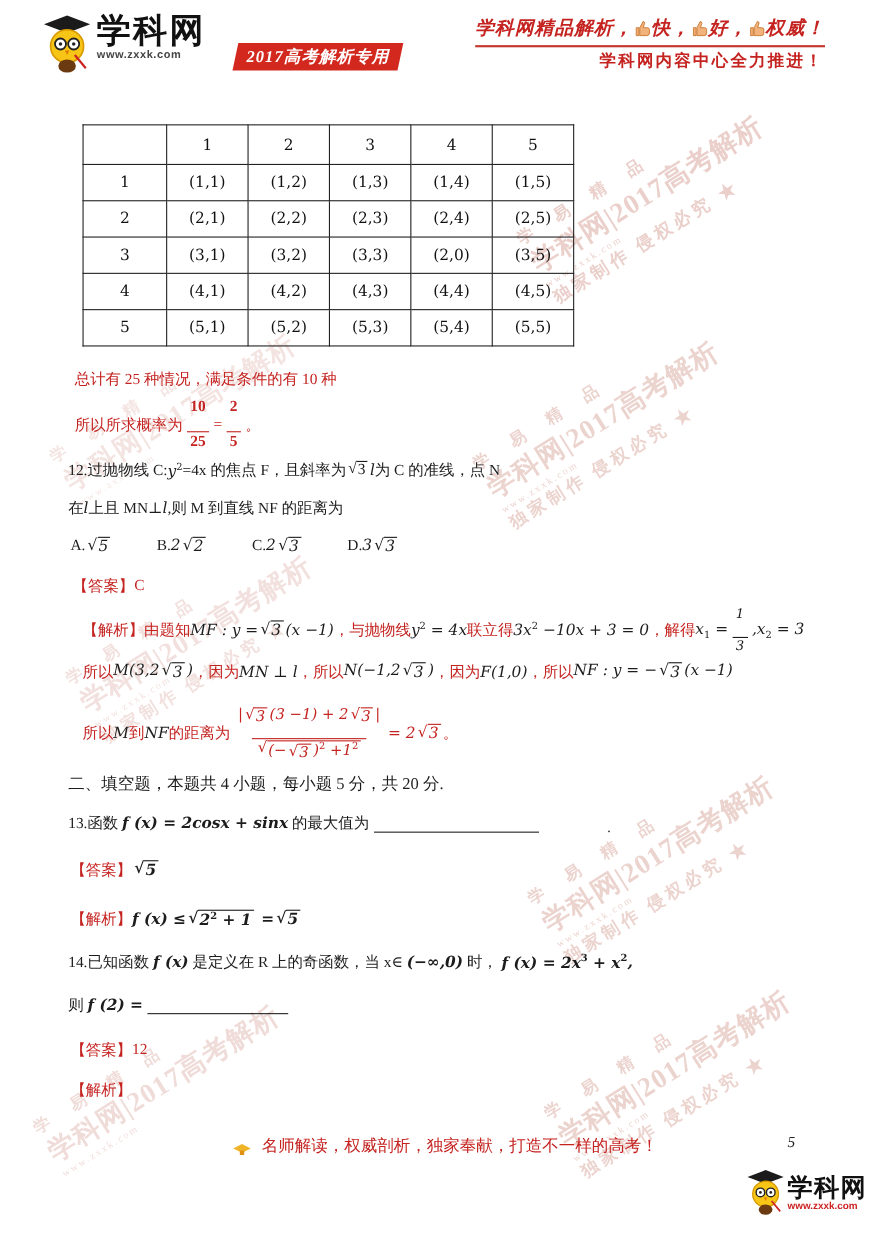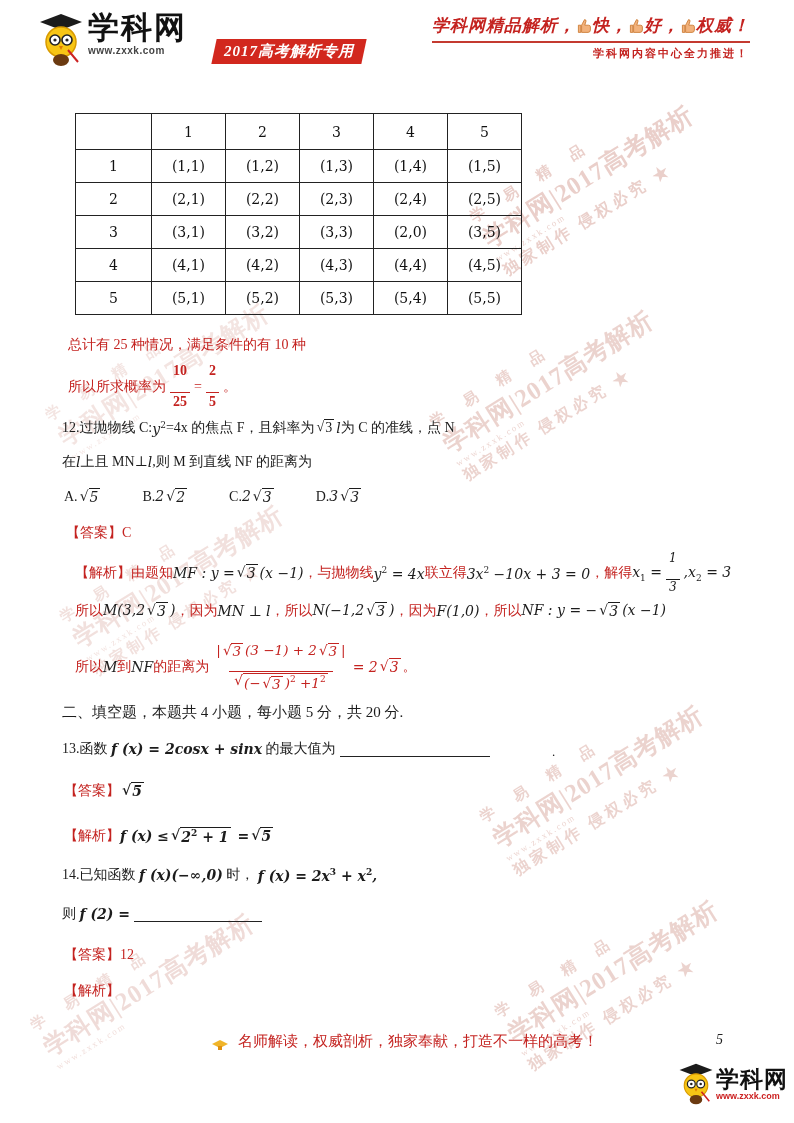--- a/index.html
+++ b/index.html
@@ -25,21 +25,21 @@
   .fr.big{font-size:13.5px;}
   .bold{font-weight:bold;}
   .blank{display:inline-block;border-bottom:1px solid #222;height:15px;margin-left:4px;}
   
   .logo-left{left:38px;top:12px;display:flex;align-items:flex-start;gap:4px;}
   .logo-name{font-family:"Liberation Sans",sans-serif;font-size:31px;font-weight:bold;color:#111;letter-spacing:2px;line-height:1.05;}
   .logo-url{font-family:"Liberation Sans",sans-serif;font-size:10px;font-weight:bold;color:#444;letter-spacing:.5px;}
   .banner{left:214px;top:39px;background:var(--banner);transform:skewX(-12deg);padding:3px 10px;}
   .banner span{display:inline-block;transform:skewX(12deg);color:#fff;font-weight:bold;font-style:italic;font-size:15px;letter-spacing:1px;white-space:nowrap;}
   .slogan{right:44px;top:14px;display:flex;align-items:center;color:var(--red);font-weight:bold;font-style:italic;font-size:17px;letter-spacing:1px;border-bottom:2px solid #c43a30;padding-bottom:4px;white-space:pre;}
-  .subslogan{right:45px;top:46px;color:var(--red);font-size:11px;font-weight:bold;letter-spacing:2px;}
+  .subslogan{right:45px;top:46px;color:var(--red);font-size:15px;font-weight:bold;letter-spacing:2px;}
   
   table.grid{left:75px;top:113px;border-collapse:collapse;table-layout:fixed;font-size:14px;color:#111;}
   table.grid td{border:1.4px solid #222;text-align:center;height:33px;padding:0;font-family:"DejaVu Serif",serif;}
   table.grid tr.hrow td{height:36px;}
   
   .opts{gap:40px;}
   .opt{display:inline-flex;align-items:center;}
   
   .wm{position:absolute;transform:rotate(-32deg);color:var(--wm);pointer-events:none;text-align:left;white-space:nowrap;z-index:0;}
   .wm .w1{font-size:15px;letter-spacing:10px;font-weight:bold;}
@@ -297,20 +297,21 @@
     <span class="red lbl">【解析】</span>
     <span class="mb">f (x) ≤</span>
     <span class="rt mb"><span class="sg">√</span><span class="bar"><span>2</span><sup>2</sup><span> + 1</span></span></span>
     <span class="mb"> =</span>
     <span class="rt mb"><span class="sg">√</span><span class="bar">5</span></span>
   </div>
 
   <div class="abs line blk" style="left:62px;top:866px;">
     <span>14.已知函数 </span>
     <span class="mb">f (x)</span>
+    <span> 是定义在 R 上的奇函数，当 x∈ </span>
     <span class="mb">(−∞,0)</span>
     <span> 时， </span>
     <span class="mb"><span>f (x) = 2x</span><sup>3</sup><span> + x</span><sup>2</sup></span>
     <span class="mb">,</span>
   </div>
   <div class="abs line blk" style="left:62px;top:905px;">
     <span>则 </span>
     <span class="mb">f (2)</span>
     <span class="mb"> =</span>
     <span class="blank" style="width:128px;"></span>

